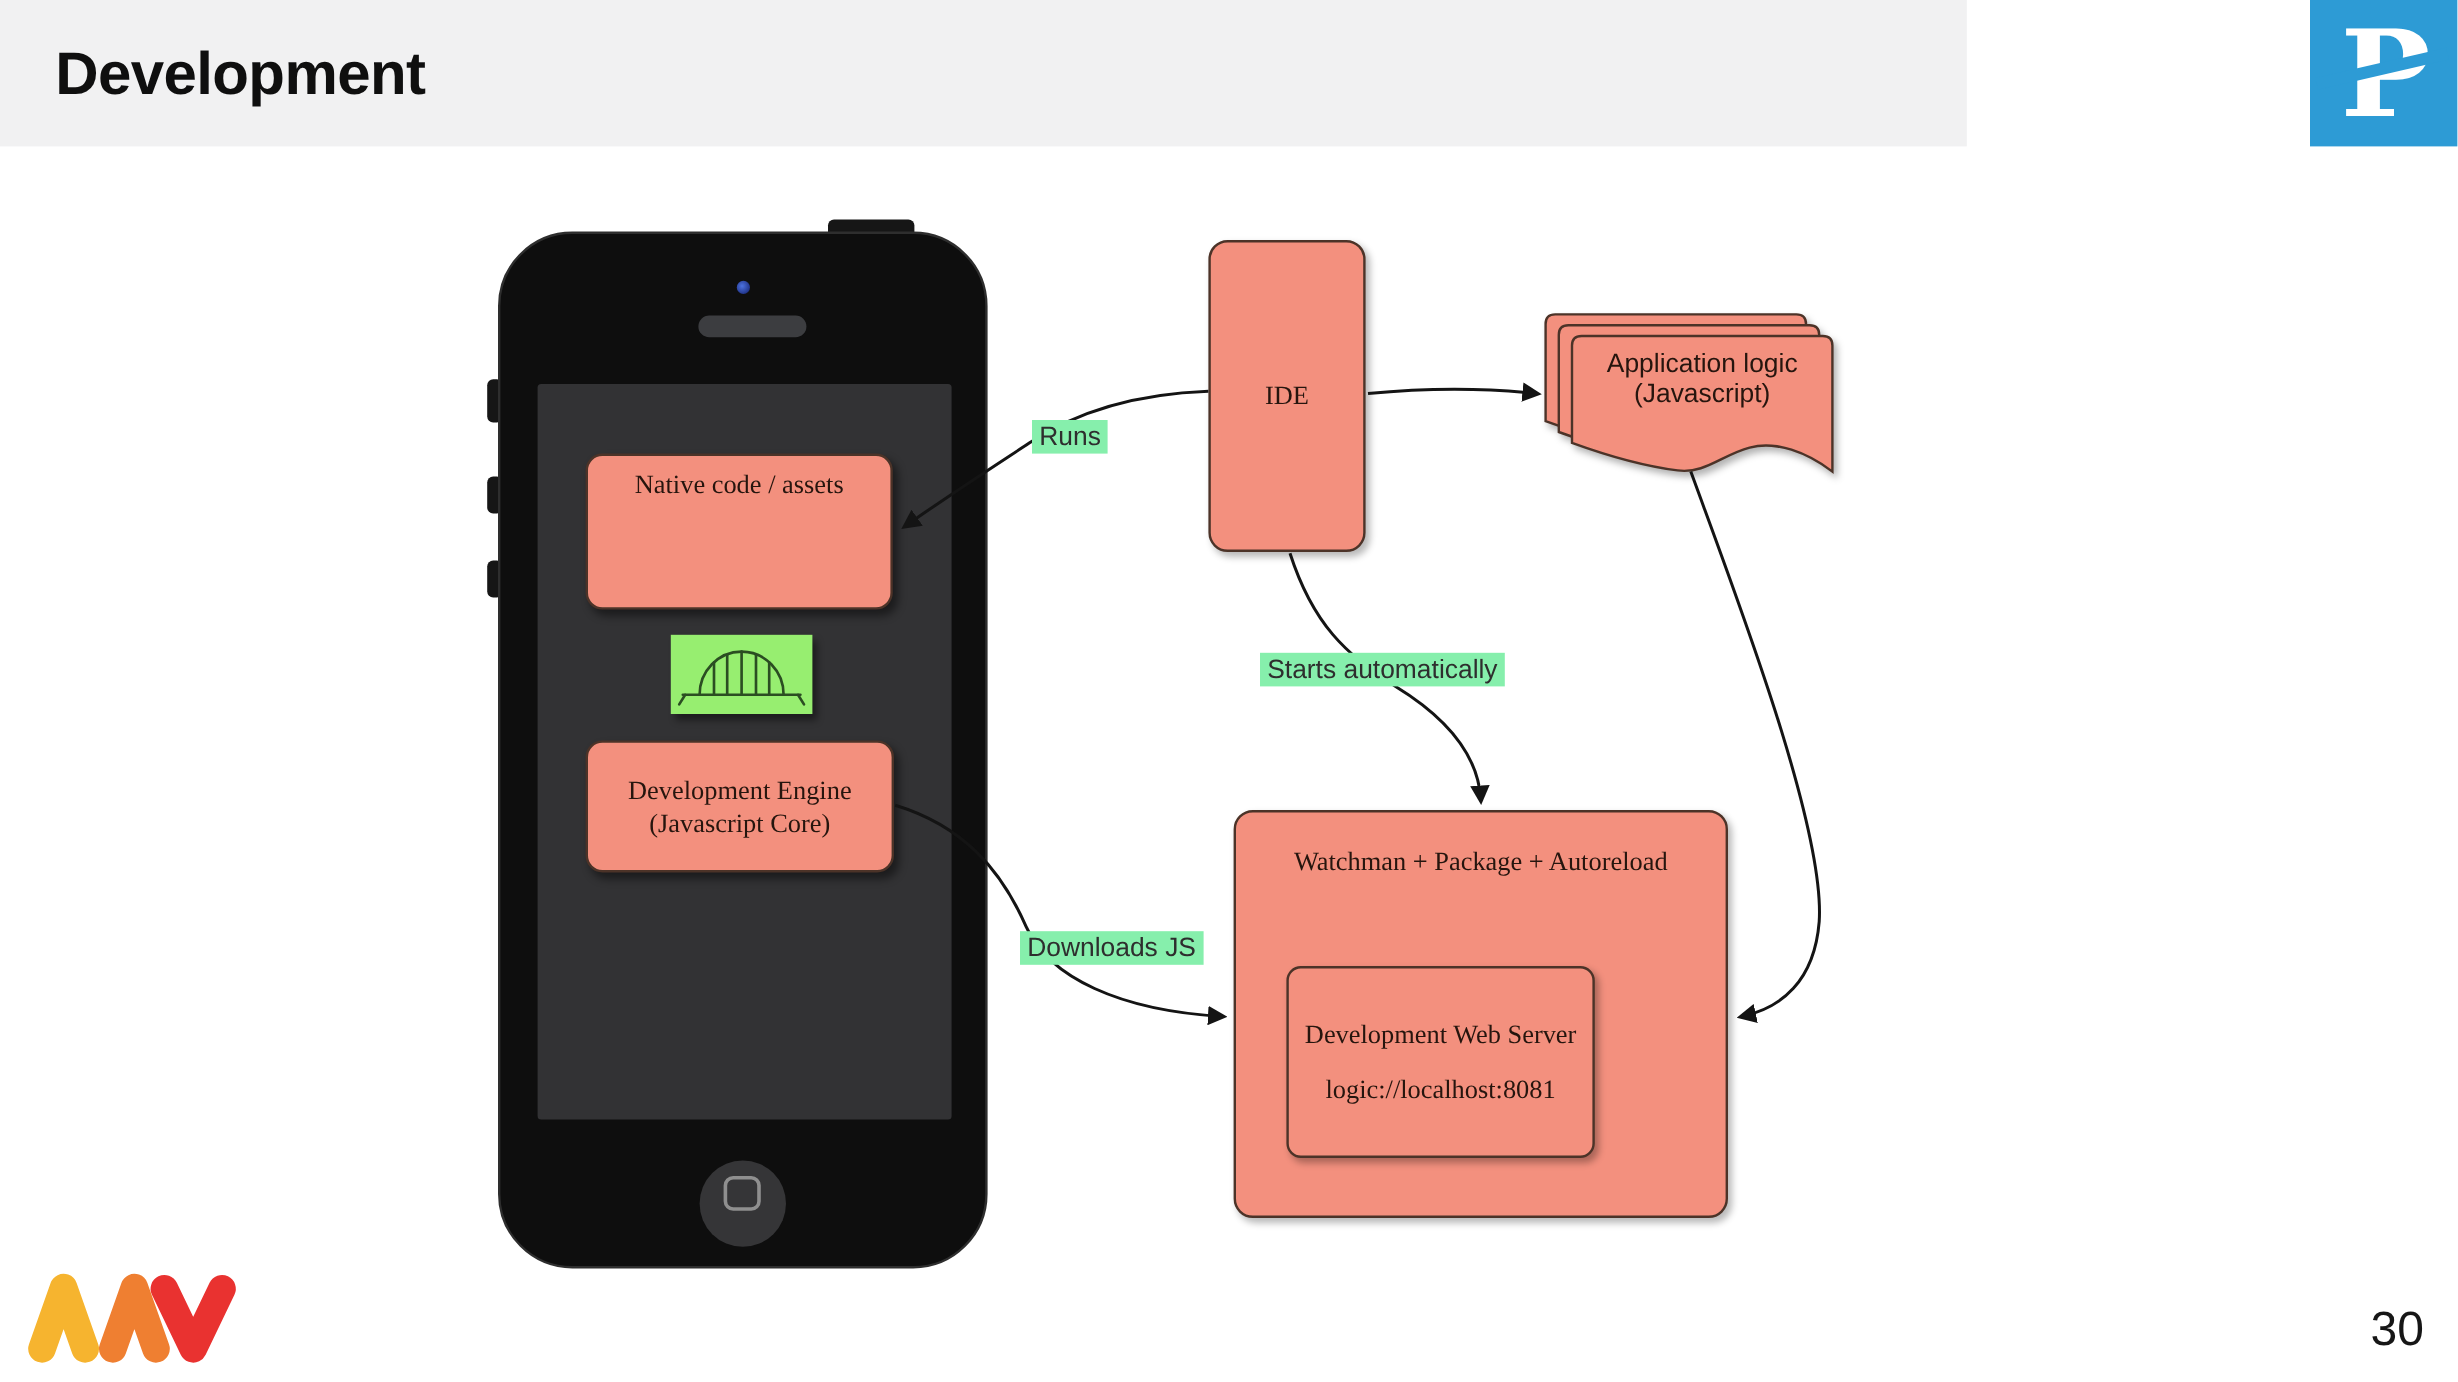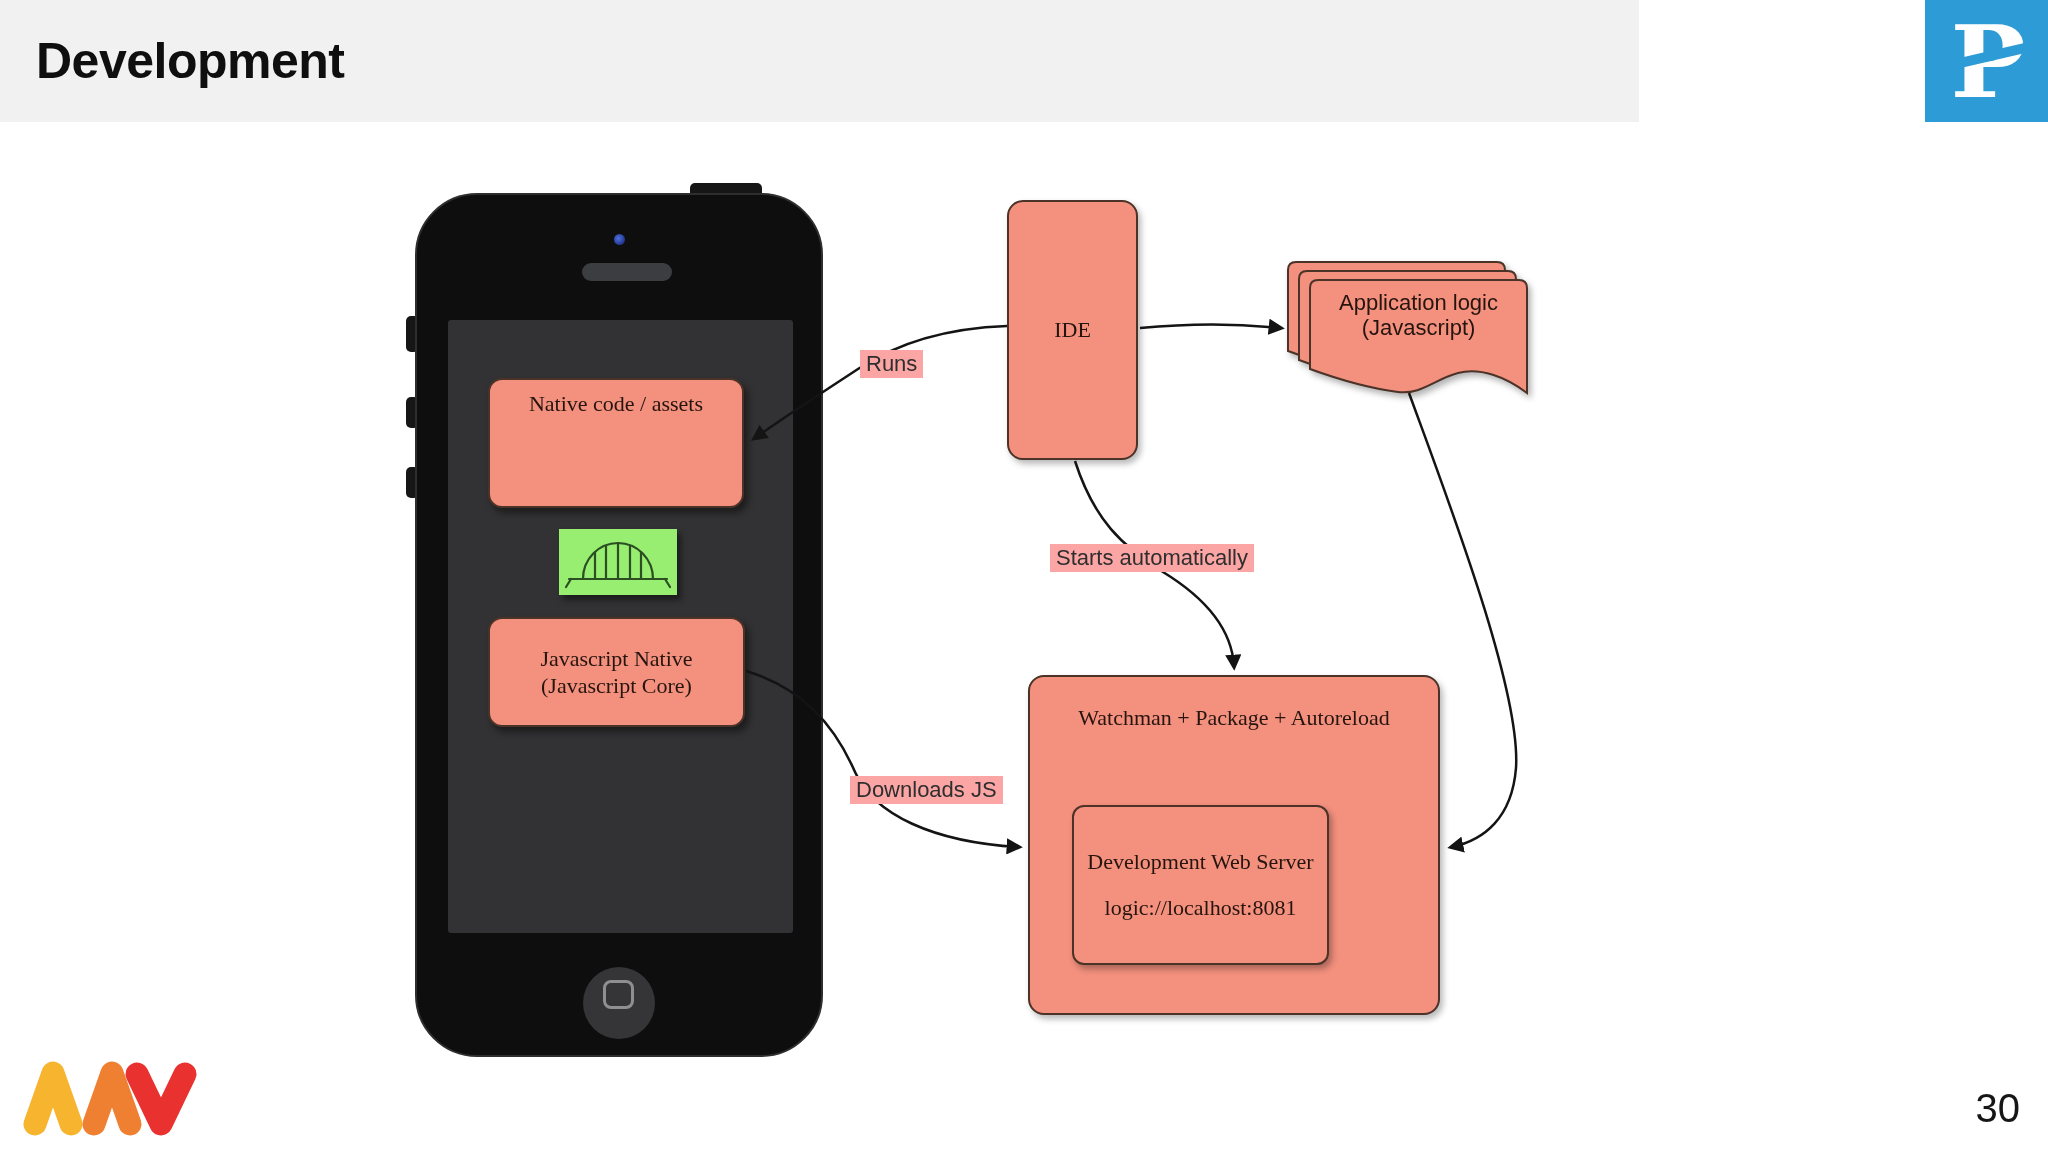--- a/index.html
+++ b/index.html
@@ -5,21 +5,21 @@
   html,body{margin:0;padding:0;background:#ffffff;}
   body{
     position:relative;width:2048px;height:1152px;overflow:hidden;
     font-family:"Liberation Sans",sans-serif;color:#1d1d1d;
   }
   .abs{position:absolute;}
 
   
   .header{
     left:0;top:0;width:1639px;height:122px;background:#f1f1f2;
-    display:flex;align-items:center;padding-left:36px;box-sizing:border-box;
+    display:flex;align-items:center;padding-left:46px;box-sizing:border-box;
   }
   .header h1{margin:0;font-size:50px;font-weight:700;color:#0f0f0f;letter-spacing:-0.5px;}
 
   
   .p-logo{left:1925px;top:0;width:123px;height:122px;background:#2d9bd5;}
 
   
   .phone-power{left:690px;top:183px;width:72px;height:16px;background:#161616;border-radius:5px;z-index:1;}
   .phone-btn{left:406px;width:13px;background:#161616;border-radius:5px;z-index:1;}
   .phone-body{
@@ -53,21 +53,21 @@
   .server-box{left:1072px;top:805px;width:257px;height:160px;border-radius:12px;display:flex;
     flex-direction:column;justify-content:center;gap:22px;line-height:24px;
     box-shadow:3px 4px 6px rgba(0,0,0,0.3);}
 
   .applogic-text{left:1310px;top:290px;width:217px;text-align:center;font-size:22px;
     color:#26150e;line-height:25px;z-index:8;}
 
   
   .edges-svg{left:0;top:0;width:2048px;height:1152px;z-index:7;pointer-events:none;}
   .edge-label{
-    background:#fca5a5;padding:1px 6px;font-size:22px;color:#2e2e2e;z-index:9;white-space:nowrap;
+    background:#86efac;padding:1px 6px;font-size:22px;color:#2e2e2e;z-index:9;white-space:nowrap;
   }
   .lbl-runs{left:860px;top:350px;}
   .lbl-starts{left:1050px;top:544px;}
   .lbl-downloads{left:850px;top:776px;}
 
   
   .footer-logo{left:18px;top:1058px;z-index:2;}
   .page-number{right:28px;top:1086px;font-size:40px;color:#161616;z-index:2;}
 </style>
 </head>
@@ -109,21 +109,21 @@
       <path d="M 36 23 L 36 50"></path>
       <path d="M 47 17 L 47 50"></path>
       <path d="M 59 14 L 59 50"></path>
       <path d="M 71 17 L 71 50"></path>
       <path d="M 82 23 L 82 50"></path>
     </g>
   </svg>
 </div>
 
 <div class="abs box shadow-dark js-box">
-  <div>Javascript Native</div>
+  <div>Development Engine</div>
   <div>(Javascript Core)</div>
 </div>
 
 <div class="abs box shadow-light ide-box">
   <span>IDE</span>
 </div>
 
 <div class="abs box shadow-light packager-box">
   <div class="packager-sub">Watchman + Package + Autoreload</div>
 </div>

